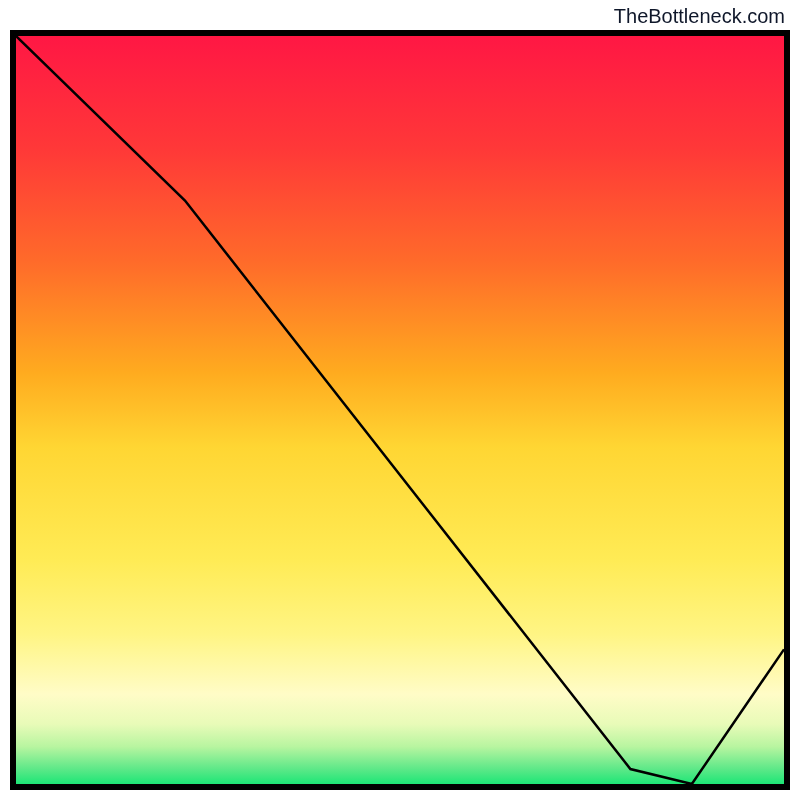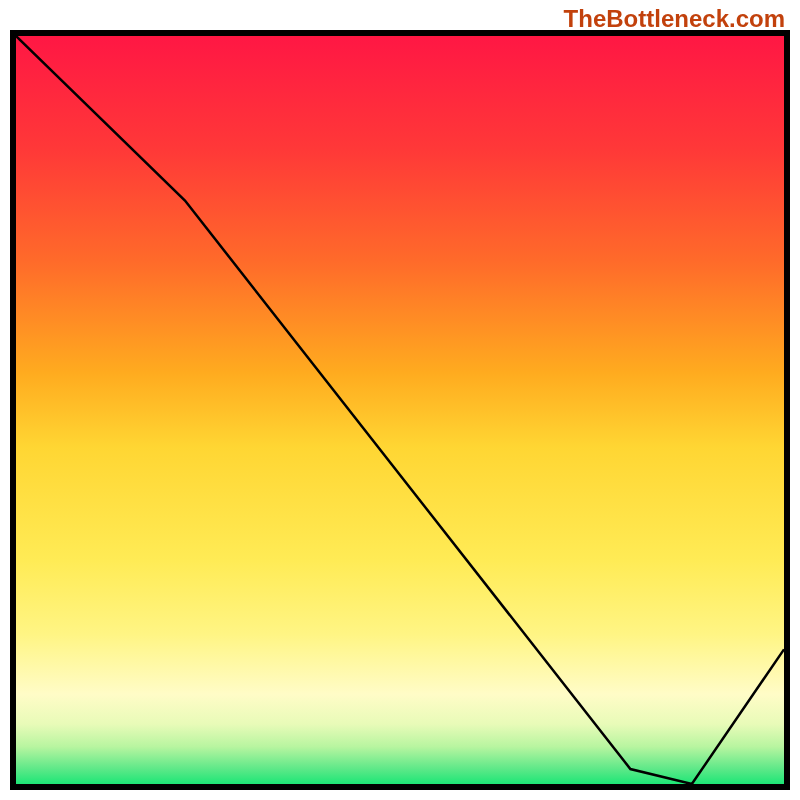--- a/index.html
+++ b/index.html
@@ -15,23 +15,23 @@
     }
     .chart-container {
       position: relative;
       width: 800px;
       height: 800px;
     }
     .watermark {
       position: absolute;
       top: 5px;
       right: 15px;
-      font-size: 24px;
-      color: #c2410c;
-      font-weight: bold;
+      font-size: 20px;
+      color: #0f172a;
+      font-weight: normal;
       z-index: 10;
     }
     .plot-area {
       position: absolute;
       top: 30px;
       left: 10px;
       right: 10px;
       bottom: 10px;
       border: 6px solid black;
     }

